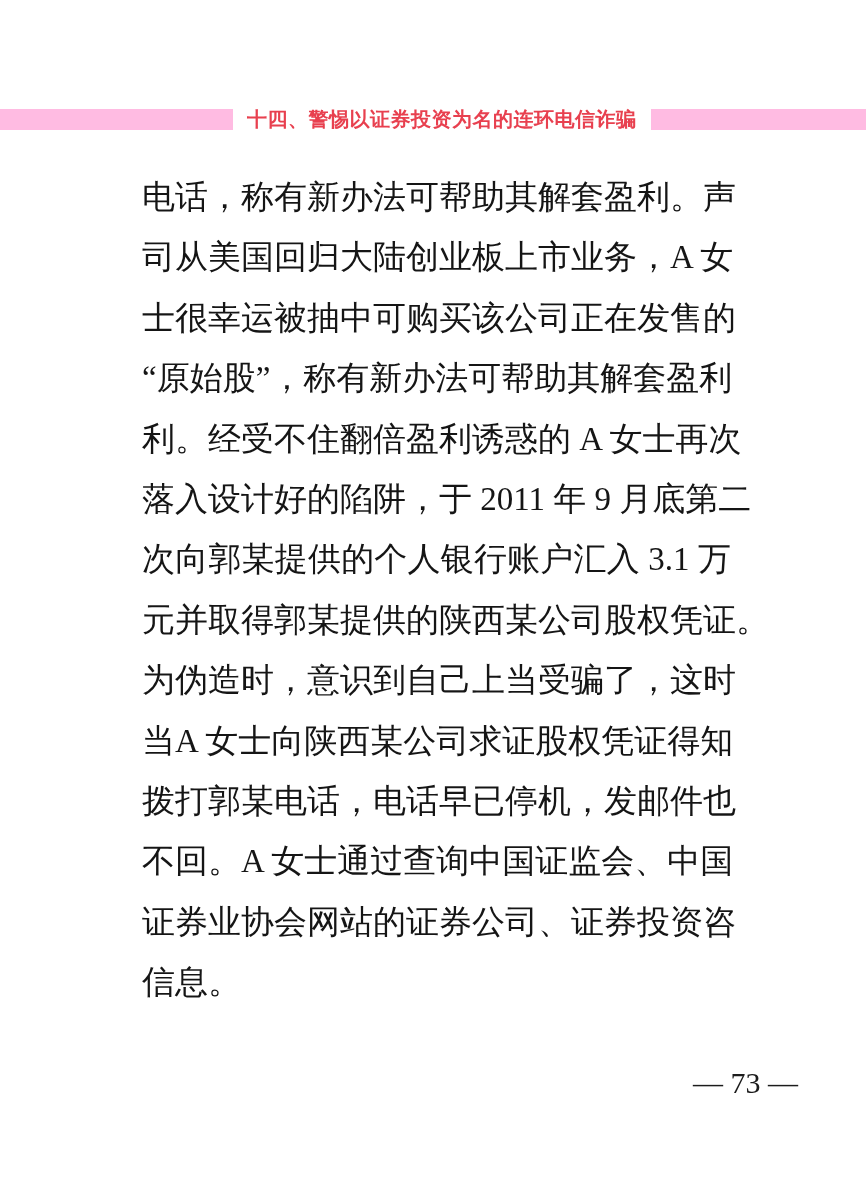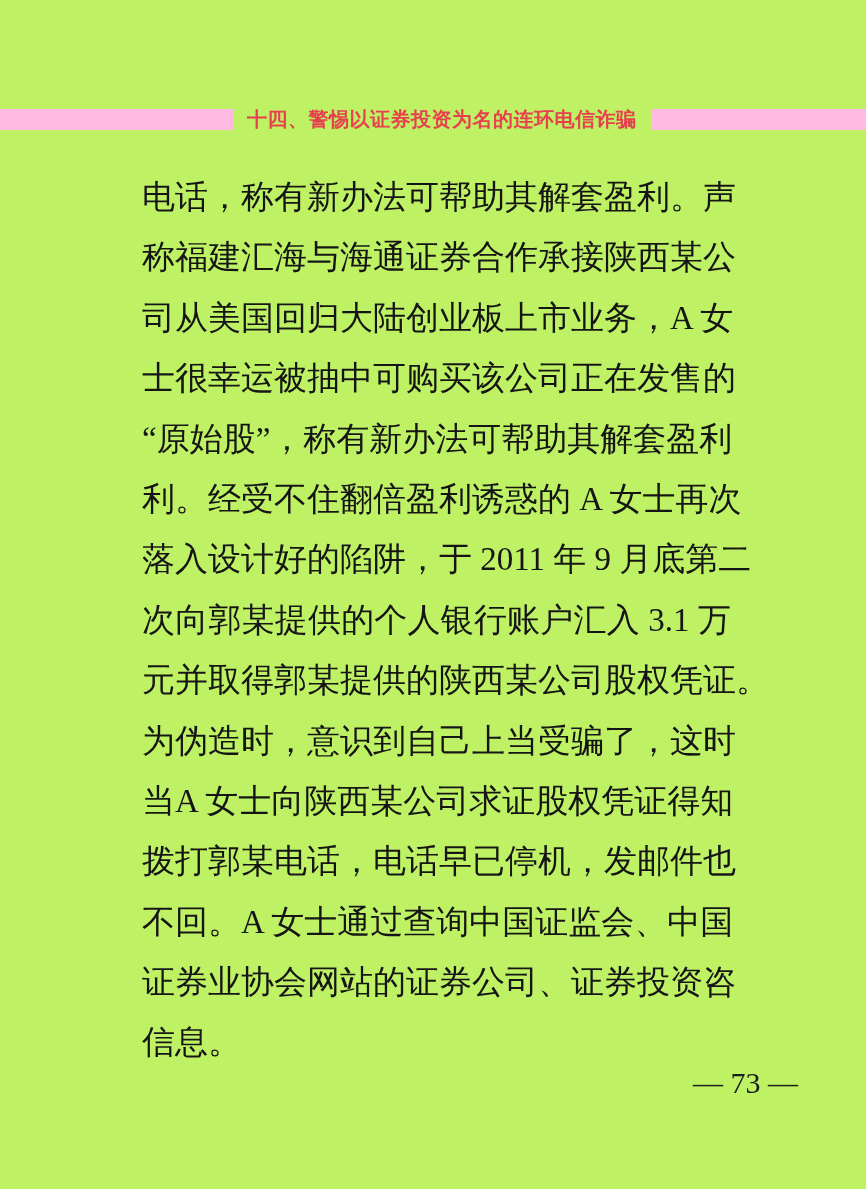--- a/index.html
+++ b/index.html
@@ -77,31 +77,30 @@
     top: 1071px;
     font-size: 30px;
     line-height: 24px;
     color: #1c1c1c;
     white-space: nowrap;
   }
 </style>
 </head>
 <body>
 
-<div class="page" style="background: #bef264;">
+<div class="page" style="background: #ffffff;">
 
   <div class="running-head">
     <div class="head-bar left"></div>
     <div class="head-title">十四、警惕以证券投资为名的连环电信诈骗</div>
     <div class="head-bar right"></div>
   </div>
 
   <div class="body-text" style="color: rgb(21, 21, 21);">
       <div class="body-line">电话，称有新办法可帮助其解套盈利。声</div>
-      <div class="body-line">称福建汇海与海通证券合作承接陕西某公</div>
       <div class="body-line">司从美国回归大陆创业板上市业务，A 女</div>
       <div class="body-line">士很幸运被抽中可购买该公司正在发售的</div>
       <div class="body-line">“原始股”，称有新办法可帮助其解套盈利</div>
       <div class="body-line">利。经受不住翻倍盈利诱惑的 A 女士再次</div>
       <div class="body-line">落入设计好的陷阱，于 2011 年 9 月底第二</div>
       <div class="body-line">次向郭某提供的个人银行账户汇入 3.1 万</div>
       <div class="body-line">元并取得郭某提供的陕西某公司股权凭证。</div>
       <div class="body-line">为伪造时，意识到自己上当受骗了，这时</div>
       <div class="body-line">当A 女士向陕西某公司求证股权凭证得知</div>
       <div class="body-line">拨打郭某电话，电话早已停机，发邮件也</div>

